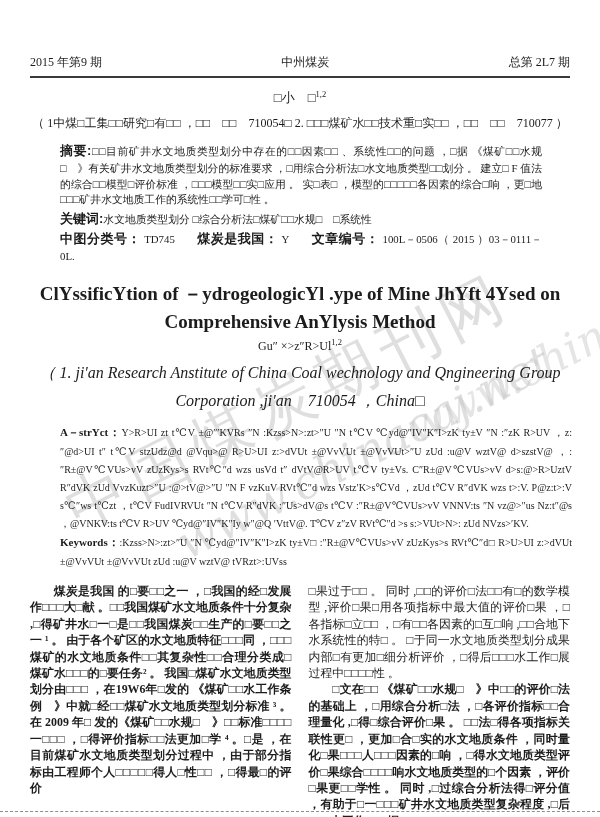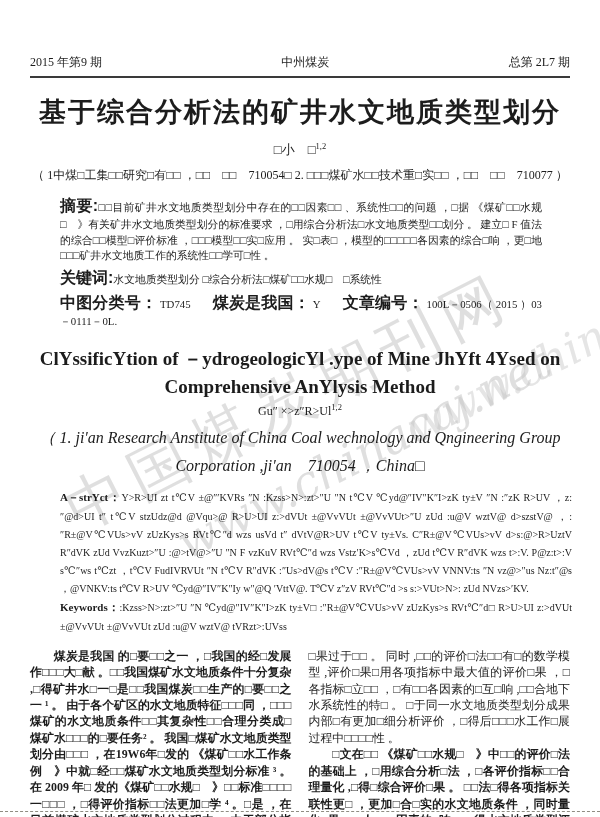--- a/index.html
+++ b/index.html
@@ -29,21 +29,21 @@
   .hdr-rule{margin:5px 30px 0;border-top:2px solid #3a3a3a;height:0;}
   
   .title-cn{margin:16px 0 0;text-align:center;font-size:27px;font-weight:700;
             letter-spacing:2px;}
   .author-cn{margin-top:11px;text-align:center;font-size:13px;}
   .author-cn sup,.author-en sup{font-size:8.5px;}
   .affil-cn{margin-top:8px;text-align:center;font-size:12px;}
   
   .abs-block{margin:10px 58px 0 60px;font-size:10.8px;line-height:1.44;text-align:justify;}
   .abs-block p{margin:0 0 2px;}
-  .lbl{font-weight:700;font-family:"Liberation Sans","DejaVu Sans",sans-serif;font-size:16px;}
+  .lbl{font-weight:700;font-family:"Liberation Sans","DejaVu Sans",sans-serif;font-size:13px;}
   .meta-cn .gap{display:inline-block;width:22px;}
   
   .title-en{margin-top:13px;text-align:center;font-weight:700;font-size:19px;line-height:1.5;}
   .author-en{text-align:center;font-size:12px;}
   .affil-en{margin-top:5px;text-align:center;font-size:16px;font-style:italic;line-height:1.8;}
   .abs-en,.kw-en{margin:7px 28px 0 60px;font-size:10px;line-height:1.8;text-align:justify;}
   .kw-en{margin-top:0;}
   .abs-en .lbl,.kw-en .lbl{font-style:normal;font-family:"Liberation Serif",serif;font-size:11px;}
   
   .columns{flex:1;display:flex;gap:17px;margin:12px 30px 12px;}
@@ -65,21 +65,20 @@
 
   <div class="content">
 
     <div class="hdr">
       <span>2015 年第9 期</span>
       <span>中州煤炭</span>
       <span>总第 2L7 期</span>
     </div>
     <div class="hdr-rule"></div>
 
-    <h1 class="title-cn">基于综合分析法的矿井水文地质类型划分</h1>
     <div class="author-cn">
       <span>□小　□</span><sup>1,2</sup>
     </div>
     <div class="affil-cn">（ 1中煤□工集□□研究□有□□ ，□□　□□　710054□ 2. □□□煤矿水□□技术重□实□□ ，□□　□□　710077 ）</div>
 
     <div class="abs-block">
       <p><span class="lbl">摘要:</span><span>□□目前矿井水文地质类型划分中存在的□□因素□□ 、系统性□□的问题 ，□据 《煤矿□□水规□　》有关矿井水文地质类型划分的标准要求 ，□用综合分析法□水文地质类型□□划分 。 建立□ F 值法的综合□□模型□评价标准 ，□□□模型□□实□应用 。 实□表□ ，模型的□□□□□各因素的综合□响 ，更□地□□□矿井水文地质工作的系统性□□学可□性 。</span></p>
       <p><span class="lbl">关键词:</span><span>水文地质类型划分 □综合分析法□煤矿□□水规□　□系统性</span></p>
       <p class="meta-cn"><span class="lbl">中图分类号：</span> <span>TD745</span><span class="gap"></span><span class="lbl">煤炭是我国：</span> <span>Y</span><span class="gap"></span><span class="lbl">文章编号：</span> <span>100L－0506（ 2015 ）03－0111－0L.</span></p>
     </div>

